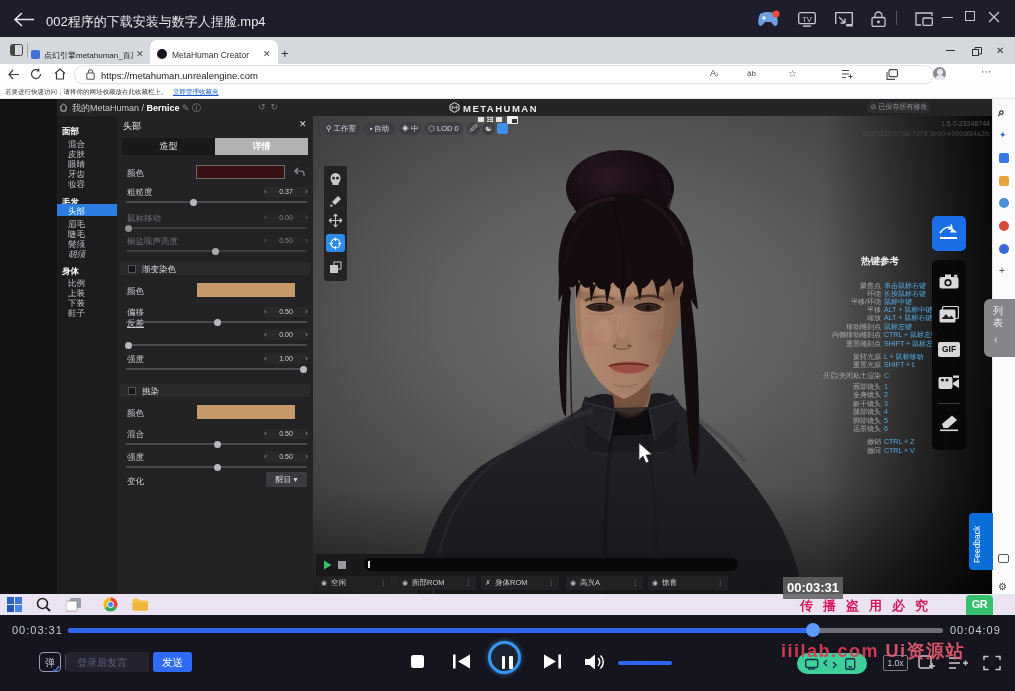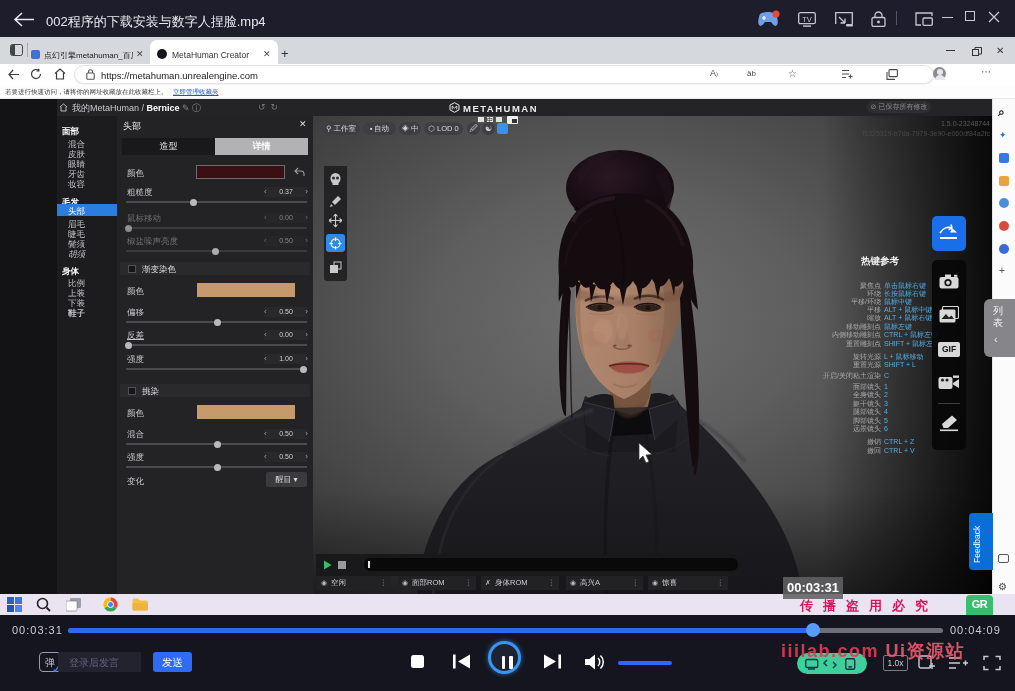--- a/index.html
+++ b/index.html
@@ -167,21 +167,21 @@
     <div class="abs" style="left:0;top:88px;width:60px;height:12px;background:#2b7de0;"></div>
     <div class="abs nav-i" style="left:11px;top:90px;color:#fff;">头部</div>
     <div class="abs nav-i" style="left:11px;top:103px;">眉毛</div>
     <div class="abs nav-i" style="left:11px;top:113px;">睫毛</div>
     <div class="abs nav-i" style="left:11px;top:123px;">鬓须</div>
     <div class="abs nav-i" style="left:11px;top:133px;font-style:italic;">胡须</div>
     <div class="abs nav-h" style="left:5px;top:150px;">身体</div>
     <div class="abs nav-i" style="left:11px;top:162px;">比例</div>
     <div class="abs nav-i" style="left:11px;top:172px;">上装</div>
     <div class="abs nav-i" style="left:11px;top:182px;">下装</div>
-    <div class="abs nav-i" style="left:11px;top:192px;font-weight:bold;">鞋子</div>
+    <div class="abs nav-i" style="left:11px;top:192px;">鞋子</div>
   </div>
 
   <div class="abs" style="left:117px;top:116px;width:196px;height:478px;background:#232326;" id="panel">
     <div class="abs" style="left:6px;top:4px;font-size:9px;color:#e8e8ea;">头部</div>
     <div class="abs" style="left:182px;top:3px;font-size:9px;color:#ddd;">✕</div>
 
     <div class="abs" style="left:5px;top:22px;width:93px;height:17px;background:#19191c;color:#e8e8ea;font-size:9px;text-align:center;line-height:17px;">造型</div>
     <div class="abs" style="left:98px;top:22px;width:93px;height:17px;background:#b2b2b5;color:#fdfdfd;font-weight:bold;font-size:9px;text-align:center;line-height:17px;">详情</div>
 
     <div class="abs plabel" style="left:10px;top:52px;">颜色</div>
@@ -227,21 +227,21 @@
 
     <div class="abs plabel" style="left:10px;top:191px;text-align:center;">偏移</div>
     <div class="valbox" style="left:147px;top:191px;">
         <span class="a" style="left:0">‹</span>
         <span class="v">0.50</span>
         <span class="a" style="right:0">›</span>
       </div>
     <div class="track" style="left:9px;top:205px;width:181px;"></div>
     <div class="knob" style="left:97px;top:202.5px;"></div>
 
-    <div class="abs plabel" style="left:10px;top:214px;text-decoration:underline;">反差</div>
+    <div class="abs plabel" style="left:10px;top:202px;text-decoration:underline;">反差</div>
     <div class="valbox" style="left:147px;top:214px;">
         <span class="a" style="left:0">‹</span>
         <span class="v">0.00</span>
         <span class="a" style="right:0">›</span>
       </div>
     <div class="track" style="left:9px;top:228px;width:181px;"></div>
     <div class="knob" style="left:8px;top:225.5px;"></div>
 
     <div class="abs plabel" style="left:10px;top:238px;">强度</div>
     <div class="valbox" style="left:147px;top:238px;">
@@ -648,21 +648,21 @@
 
     <div class="abs" style="left:12px;top:9px;font-size:11px;color:#c9cdd6;letter-spacing:1px;">00:03:31</div>
     <div class="abs" style="left:68px;top:13px;width:875px;height:5px;background:#6e6e78;border-radius:3px;"></div>
     <div class="abs" style="left:68px;top:13px;width:745px;height:5px;background:#2e68f0;border-radius:3px;"></div>
     <div class="abs" style="left:806px;top:8px;width:14px;height:14px;border-radius:50%;background:#5b9aff;"></div>
     <div class="abs" style="left:950px;top:9px;font-size:11px;color:#c9cdd6;letter-spacing:1px;">00:04:09</div>
 
     <div class="abs" style="left:39px;top:37px;width:22px;height:20px;border:1.3px solid #9a9ab0;border-radius:4px;color:#c6c6da;font-size:10px;text-align:center;line-height:19px;">弹</div>
     <div class="abs" style="left:52px;top:48px;font-size:11px;color:#3d7bf0;font-weight:bold;">✓</div>
     <div class="abs" style="left:65px;top:39px;width:1px;height:16px;background:#4a4a5e;"></div>
-    <div class="abs" style="left:58px;top:37px;width:83px;height:20px;background:#232330;border-radius:3px 0 0 3px;">
+    <div class="abs" style="left:66px;top:37px;width:83px;height:20px;background:#232330;border-radius:3px 0 0 3px;">
       <div class="abs" style="left:11px;top:4px;font-size:10px;color:#62627a;">登录后发言</div>
     </div>
     <div class="abs" style="left:153px;top:37px;width:39px;height:20px;background:#2f6bf6;border-radius:3px;color:#fff;font-size:10.5px;text-align:center;line-height:20px;">发送</div>
 
     <div class="abs" style="left:411px;top:40px;width:13px;height:13px;background:#fff;border-radius:2.5px;"></div>
     <svg class="abs" style="left:452px;top:39px" width="20" height="15" viewBox="0 0 20 15">
       <rect x="1" y="0.5" width="2.6" height="14" fill="#fff"></rect>
       <path d="M18 0.5 L6 7.5 L18 14.5 Z" fill="#fff"></path>
     </svg>
     <div class="abs" style="left:488px;top:26px;width:33px;height:33px;border-radius:50%;border:3.5px solid #3796f4;background:#1d2330;box-shadow:0 0 5px rgba(70,160,255,.6);"></div>

